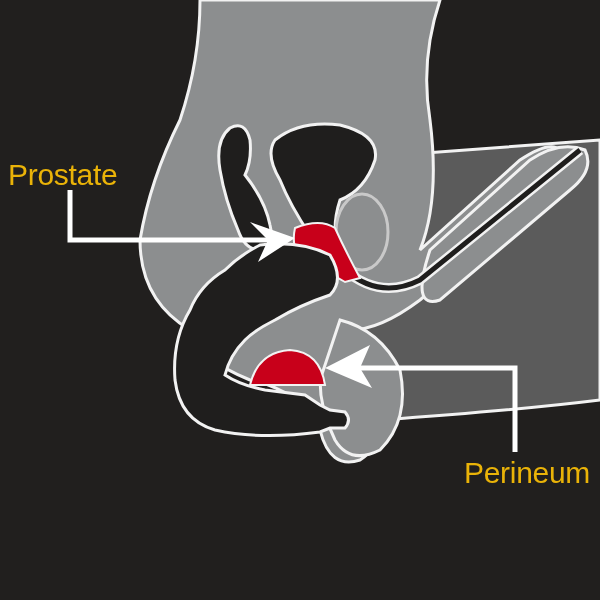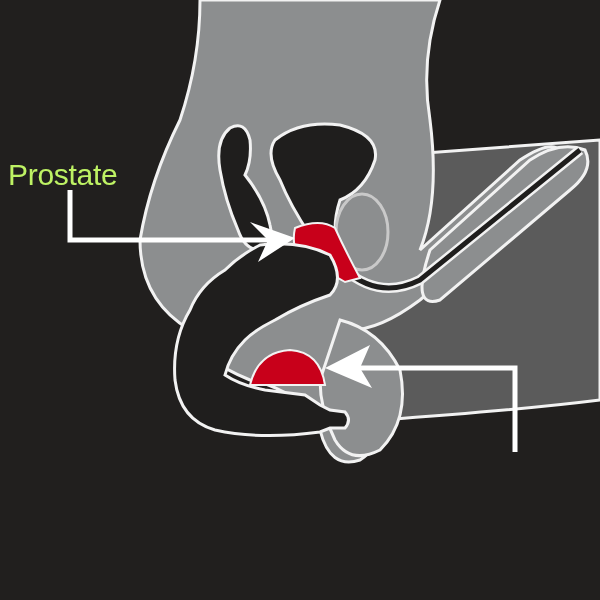--- a/index.html
+++ b/index.html
@@ -2,21 +2,21 @@
 <html><head>
   <meta charset="utf-8">
   <style>
     html, body { margin: 0; padding: 0; }
     body { width: 600px; height: 600px; background: #211f1e; overflow: hidden; position: relative; }
     .stage { position: absolute; left: 0; top: 0; width: 600px; height: 600px; }
     svg { position: absolute; left: 0; top: 0; }
     .label {
       position: absolute;
       font-family: "Liberation Sans", sans-serif;
-      color: #bef264;
+      color: #eab308;
       font-size: 30px;
       letter-spacing: -0.3px;
       line-height: 1;
     }
     .label-prostate { left: 8px; top: 160px; }
     .label-perineum { left: 464px; top: 458px; }
   </style>
 </head>
 <body>
 
@@ -51,13 +51,14 @@
     <path d="M250 385 Q258 352 290 350 Q320 352 325 385 Z" fill="#c8001a" stroke="#f2f2f2" stroke-width="2"></path>
 
     <polyline points="70,190 70,240 270,240" fill="none" stroke="#ffffff" stroke-width="5"></polyline>
     <polygon points="250,222 295,238 258,262 268,240" fill="#ffffff"></polygon>
 
     <polyline points="515,452 515,368 355,368" fill="none" stroke="#ffffff" stroke-width="5"></polyline>
     <polygon points="325,368 370,345 360,368 372,388" fill="#ffffff"></polygon>
   </svg>
 
   <div class="label label-prostate">Prostate</div>
+  <div class="label label-perineum">Perineum</div>
 </div>
 
 </body></html>

